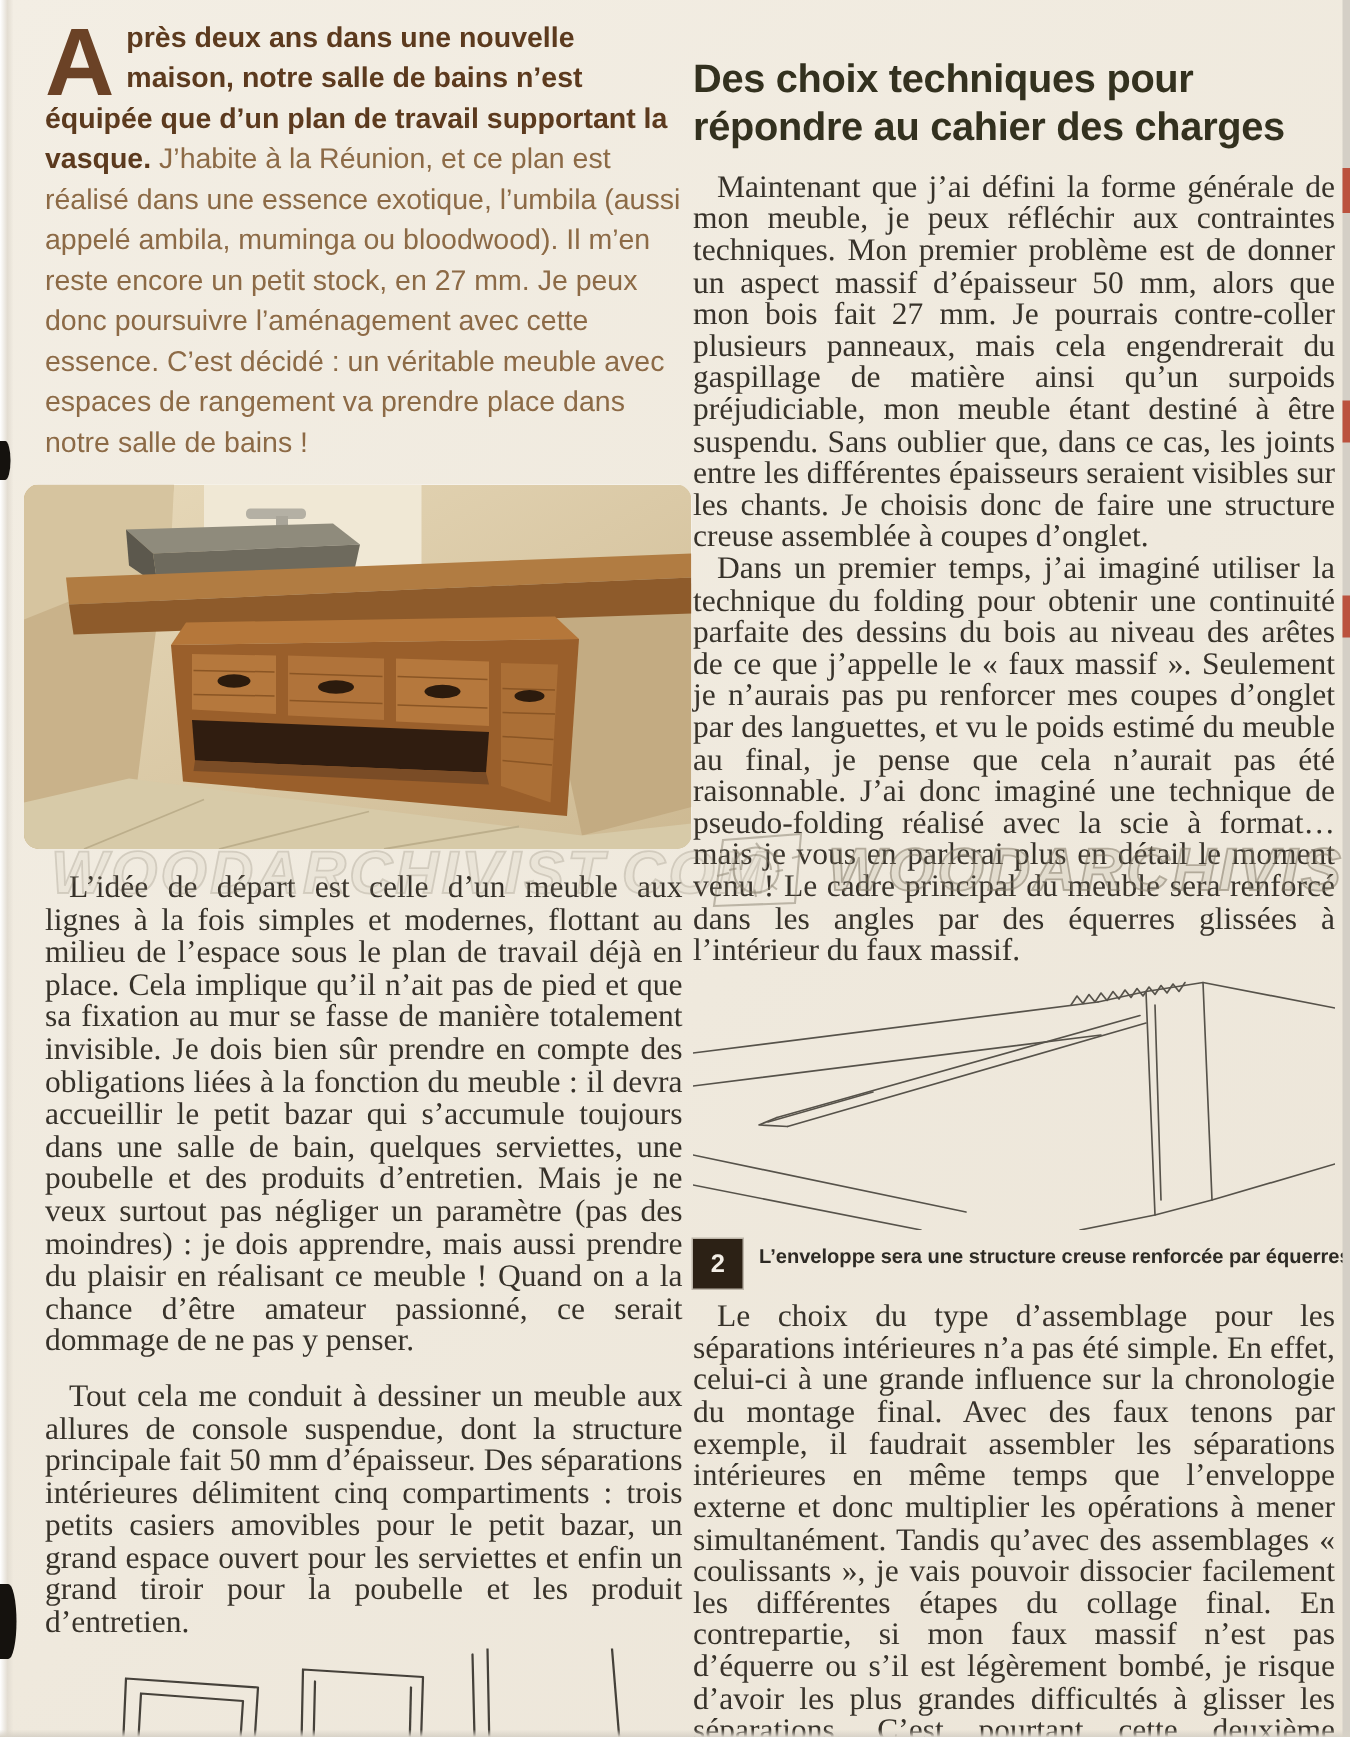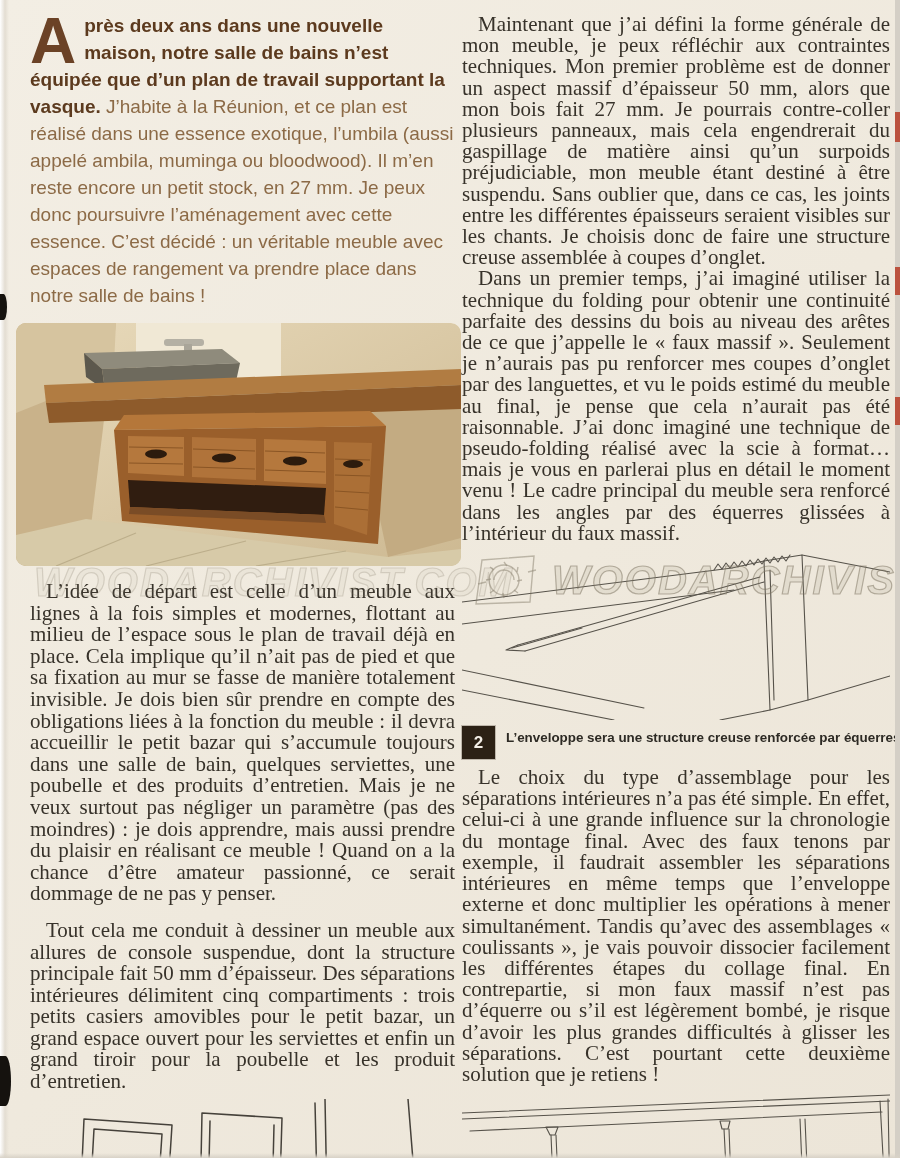--- a/index.html
+++ b/index.html
@@ -183,20 +183,21 @@
           <line x1="28" y1="272" x2="118" y2="306"></line>
           <line x1="302" y1="288" x2="348" y2="308"></line>
         </g>
       </svg>
       
     </div>
   </div>
 
   <div class="col-right">
 
+    <h1 class="heading">Des choix techniques pour répondre au cahier des charges</h1>
 
     <p class="bodytext indent" style="margin-top:14px;">Maintenant que j’ai défini la forme générale de mon meuble, je peux réfléchir aux contraintes techniques. Mon premier problème est de donner un aspect massif d’épaisseur 50 mm, alors que mon bois fait 27 mm. Je pourrais contre-coller plusieurs panneaux, mais cela engendrerait du gaspillage de matière ainsi qu’un surpoids préjudiciable, mon meuble étant destiné à être suspendu. Sans oublier que, dans ce cas, les joints entre les différentes épaisseurs seraient visibles sur les chants. Je choisis donc de faire une structure creuse assemblée à coupes d’onglet.</p>
     <p class="bodytext indent">Dans un premier temps, j’ai imaginé utiliser la technique du folding pour obtenir une continuité parfaite des dessins du bois au niveau des arêtes de ce que j’appelle le « faux massif ». Seulement je n’aurais pas pu renforcer mes coupes d’onglet par des languettes, et vu le poids estimé du meuble au final, je pense que cela n’aurait pas été raisonnable. J’ai donc imaginé une technique de pseudo-folding réalisé avec la scie à format… mais je vous en parlerai plus en détail le moment venu ! Le cadre principal du meuble sera renforcé dans les angles par des équerres glissées à l’intérieur du faux massif.</p>
 
     <div class="figure" style="height:172px;margin-top:4px;">
       <svg width="428" height="172" viewBox="0 0 428 172">
         <g class="linework2">
 
           <line x1="0" y1="54" x2="270" y2="20"></line>
           <line x1="0" y1="76" x2="272" y2="42"></line>

